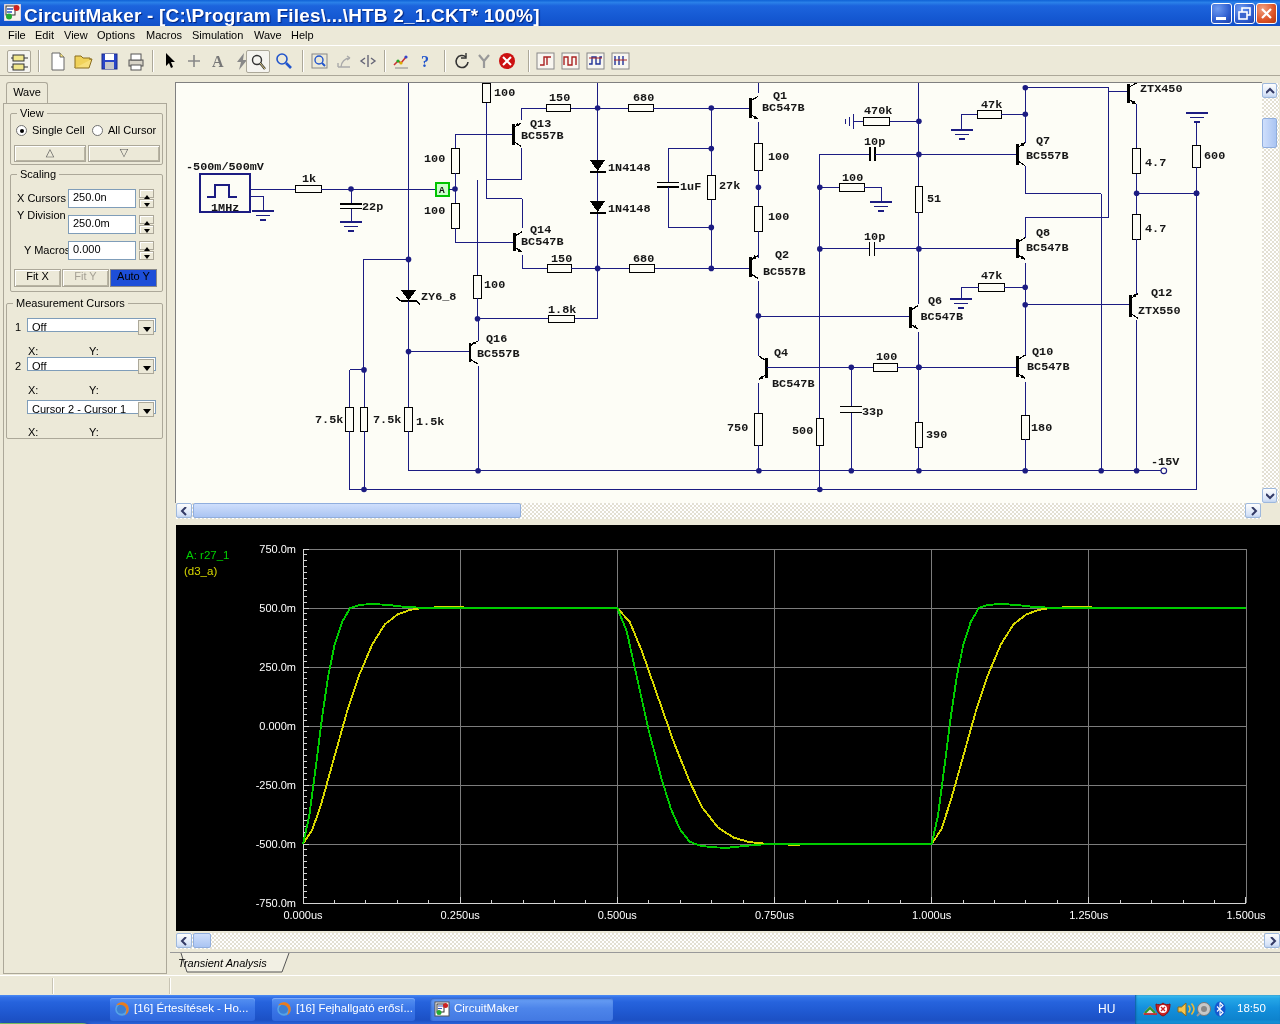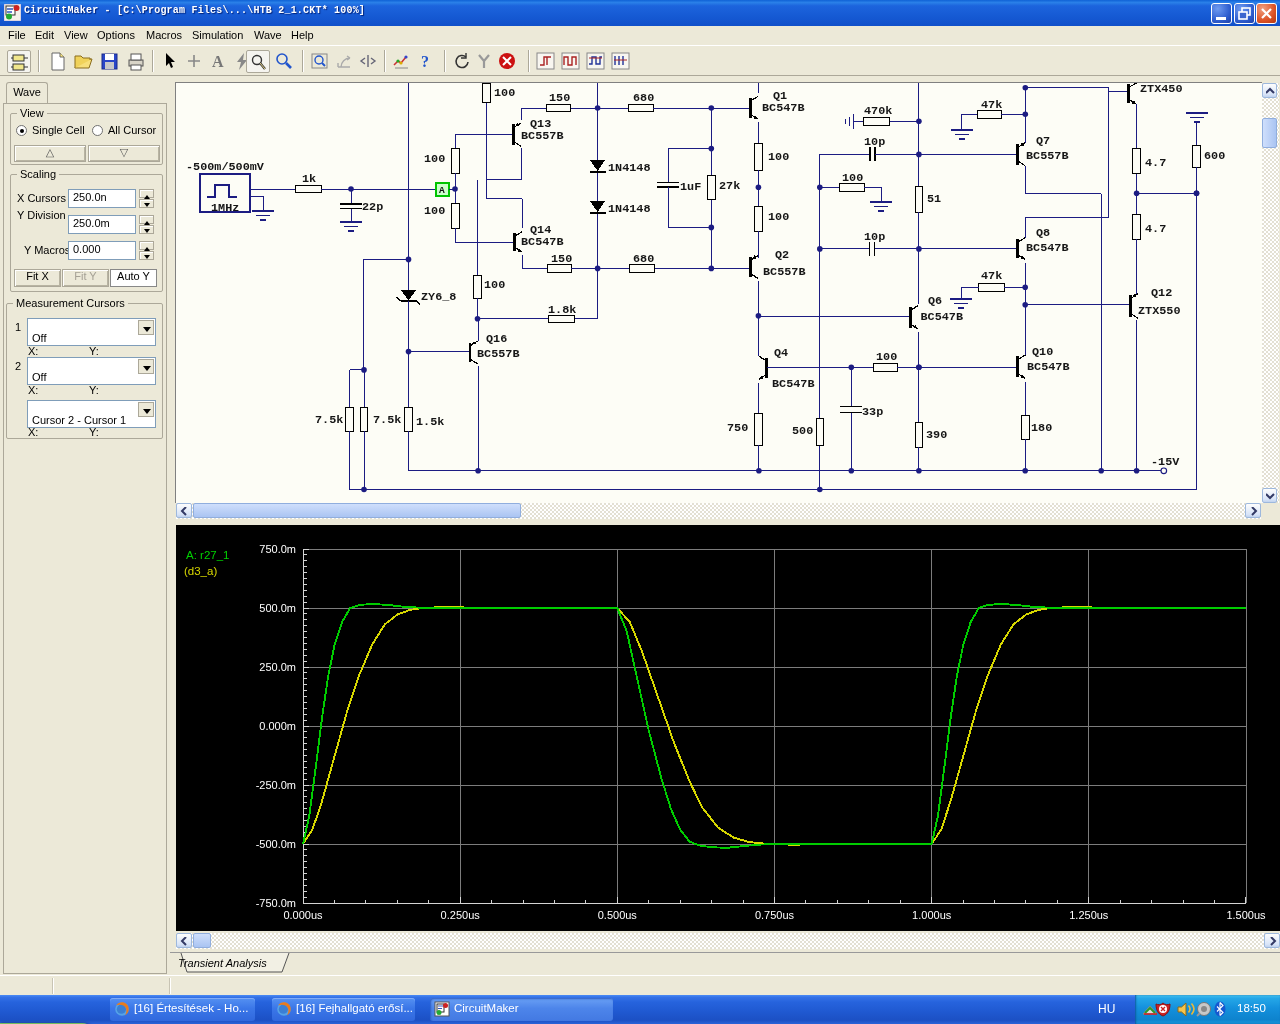--- a/index.html
+++ b/index.html
@@ -1,21 +1,21 @@
 <!DOCTYPE html>
 <html><head><meta charset="utf-8"><style>
 * { margin:0; padding:0; box-sizing:border-box; }
 html,body { width:1280px; height:1024px; overflow:hidden; font-family:"Liberation Sans",sans-serif; }
 #scr { position:relative; width:1280px; height:1024px; background:#ece9d8; }
 .abs { position:absolute; }
 
 
 #title { left:0;top:0;width:1280px;height:42px;
  background:linear-gradient(180deg,#0f62d6 0%,#2a80e8 6%,#1c64dd 14%,#1355cf 50%,#0b46bd 86%,#1153cc 94%,#0a3eb0 100%);
- color:#fff;font-weight:bold;font-size:10px;font-family:Liberation Mono, monospace; }
+ color:#fff;font-weight:bold;font-size:19px; }
 #title .txt { position:absolute;left:24px;top:5px; letter-spacing:0.2px; text-shadow:1px 1px 1px #00227a; }
 .tbtn { position:absolute;top:3px;width:21px;height:21px;border-radius:3px;border:1px solid #fff; }
 .tbtn.b { background:radial-gradient(circle at 30% 25%,#6f9bf0,#2f5fd0 60%,#1d3fa8); }
 .tbtn.r { background:radial-gradient(circle at 30% 25%,#f0a080,#dd5326 60%,#b23813); }
 .tbtn span { position:absolute;color:#fff;font-weight:bold; }
 
 
 #menu { left:0;top:26px;width:1280px;height:19px;background:#ece9d8;font-size:11px;color:#000;
  border-bottom:1px solid #ece9d8; }
 #menu span { position:absolute;top:3px; }
@@ -31,21 +31,21 @@
 .grp { position:absolute;border:1px solid #aca899;border-radius:2px; }
 .grp>b { position:absolute;top:-7px;left:6px;background:#ece9d8;font-weight:normal;font-size:11px;padding:0 3px; }
 .xpbtn { position:absolute;background:#ece9d8;border:1px solid #aca899;
  box-shadow:inset 1px 1px 0 #fff, inset -1px -1px 0 #b8b4a2; font-size:11px;text-align:center; }
 .inp { position:absolute;background:#fff;border:1px solid #7f9db9;font-size:11px;padding:1px 4px; }
 .spin { position:absolute;width:15px;height:9px;background:#ece9d8;border:1px solid #aca899;
  box-shadow:inset 1px 1px 0 #fff; }
 .spin:after { content:'';position:absolute;left:4px;border:3px solid transparent; }
 .spin.up:after { top:2px;border-bottom:4px solid #000; }
 .spin.dn:after { top:3px;border-top:4px solid #000; }
-.cmb { position:absolute;height:14px;background:#fff;border:1px solid #7f9db9;font-size:11px;padding:13px 4px; }
+.cmb { position:absolute;height:14px;background:#fff;border:1px solid #7f9db9;font-size:11px;padding:2px 4px; }
 .cmb .da { position:absolute;right:1px;top:1px;width:16px;height:15px;background:#ece9d8;
  border:1px solid #aca899; }
 .cmb .da:after { content:'';position:absolute;left:4px;top:6px;border:4px solid transparent;border-top:5px solid #000; }
 .radio { position:absolute;width:11px;height:11px;border-radius:50%;border:1px solid #707070;background:#fff; }
 .radio.on:after { content:'';position:absolute;left:2.5px;top:2.5px;width:4px;height:4px;border-radius:50%;background:#000; }
 .lbl { position:absolute;font-size:11px;color:#000; }
 
 
 .sb { position:absolute;background:#f3f1ec; }
 .sb .track { position:absolute;left:0;top:0;right:0;bottom:0;
@@ -278,21 +278,21 @@
    <div class="lbl" style="left:6px;top:34px">Y Division</div>
    <div class="inp" style="left:57px;top:40px;width:68px;height:19px">250.0m</div>
    <div class="spin up" style="left:128px;top:40px"></div>
         <div class="spin dn" style="left:128px;top:50px"></div>
    <div class="lbl" style="left:13px;top:69px">Y Macros</div>
    <div class="inp" style="left:57px;top:66px;width:68px;height:19px">0.000</div>
    <div class="spin up" style="left:128px;top:66px"></div>
         <div class="spin dn" style="left:128px;top:76px"></div>
    <div class="xpbtn" style="left:3px;top:94px;width:47px;height:18px">Fit X</div>
    <div class="xpbtn" style="left:51px;top:94px;width:47px;height:18px;color:#a5a195">Fit Y</div>
-   <div class="xpbtn" style="left:99px;top:94px;width:47px;height:18px;background:#ffffff;box-shadow:none;border:1px solid #888">Auto Y</div>
+   <div class="xpbtn" style="left:99px;top:94px;width:47px;height:18px;background:#1d4ed8;box-shadow:none;border:1px solid #888">Auto Y</div>
   </div>
   <div class="grp" style="left:6px;top:227px;width:157px;height:136px">
         <b>Measurement Cursors</b>
    <div class="lbl" style="left:8px;top:17px">1</div>
    <div class="cmb" style="left:20px;top:14px;width:129px">Off<span class="da"></span></div>
    <div class="lbl" style="left:21px;top:41px">X:</div>
         <div class="lbl" style="left:82px;top:41px">Y:</div>
    <div class="lbl" style="left:8px;top:56px">2</div>
    <div class="cmb" style="left:20px;top:53px;width:129px">Off<span class="da"></span></div>
    <div class="lbl" style="left:21px;top:80px">X:</div>

